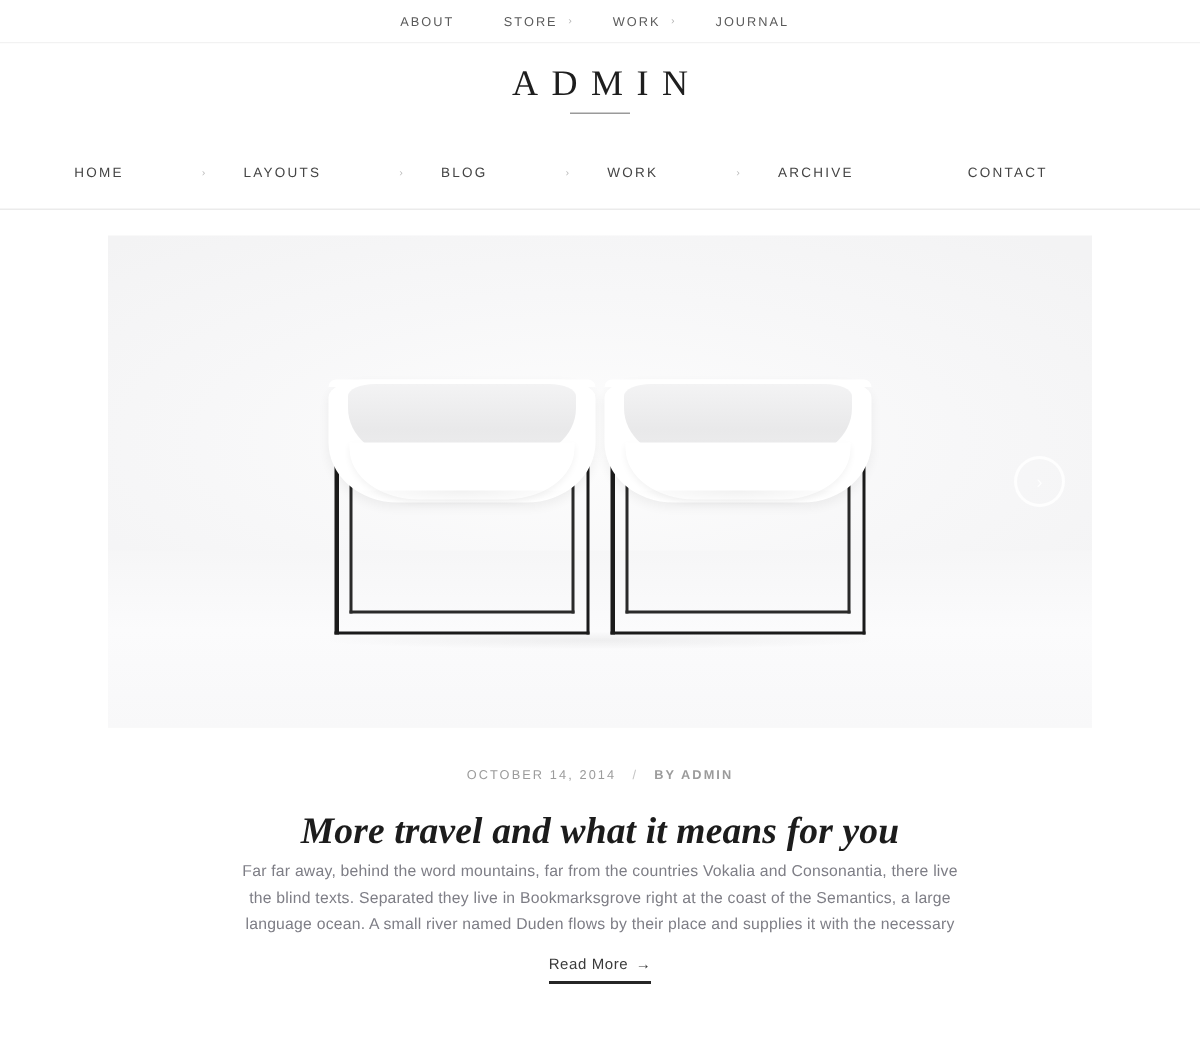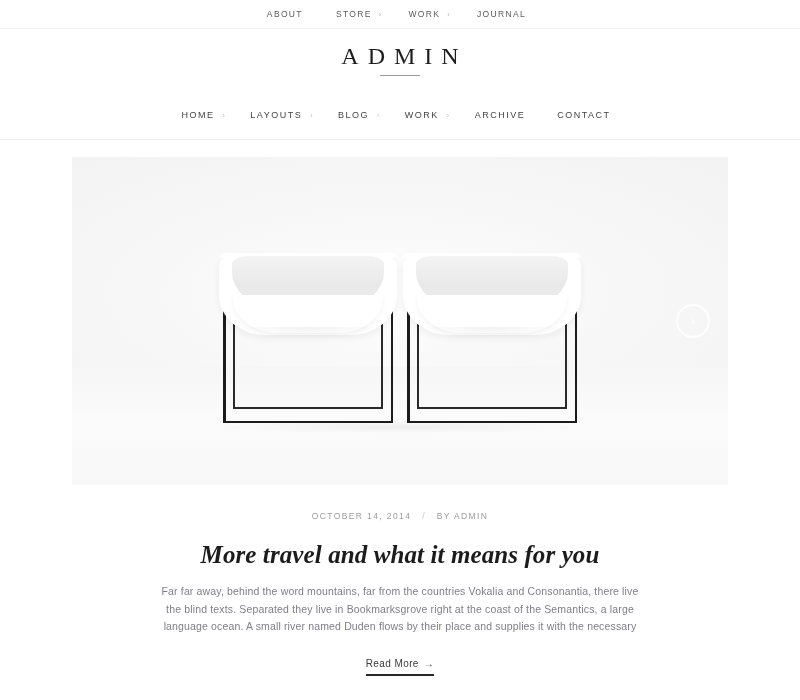--- a/index.html
+++ b/index.html
@@ -85,20 +85,21 @@
   .mainnav-item {
     display: flex;
     align-items: center;
     font-size: 9px;
     letter-spacing: 1.5px;
     color: #444444;
     text-transform: uppercase;
     padding: 0 12px;
     cursor: pointer;
     white-space: nowrap;
+    gap: 44px;
   }
   .mainnav-item .caret {
     font-size: 7px;
     color: #bcbcbc;
     margin-left: 8px;
     line-height: 1;
   }
 
   
   .hero-wrap {
@@ -238,44 +239,44 @@
     text-align: center;
     padding-top: 26px;
   }
   .post-meta {
     font-size: 8.5px;
     letter-spacing: 1.4px;
     color: #9b9b9b;
     text-transform: uppercase;
   }
   .post-meta .sep { margin: 0 7px; color: #c4c4c4; }
-  .post-meta a { color: #9b9b9b; text-decoration: none; cursor: pointer; }
+  .post-meta a { color: #9b9b9b; text-decoration: none; cursor: pointer; font-weight: bold; }
 
   .post-title {
     font-family: "Liberation Serif", serif;
     font-style: italic;
     font-size: 25px;
     color: #1c1c1c;
     margin-top: 19px;
     letter-spacing: 0.1px;
     cursor: pointer;
     line-height: 1.2;
   }
 
   .post-excerpt {
     font-size: 10.5px;
     line-height: 1.68;
     color: #7e7e86;
     width: 494px;
-    margin: 13px auto 0 auto;
+    margin: 3px auto 0 auto;
     letter-spacing: 0.15px;
   }
 
   .read-more-wrap {
-    margin-top: 22px;
+    margin-top: 12px;
     display: flex;
     justify-content: center;
   }
   .read-more {
     font-size: 10px;
     color: #3a3a3a;
     letter-spacing: 0.4px;
     padding-bottom: 5px;
     border-bottom: 2px solid #262626;
     cursor: pointer;

